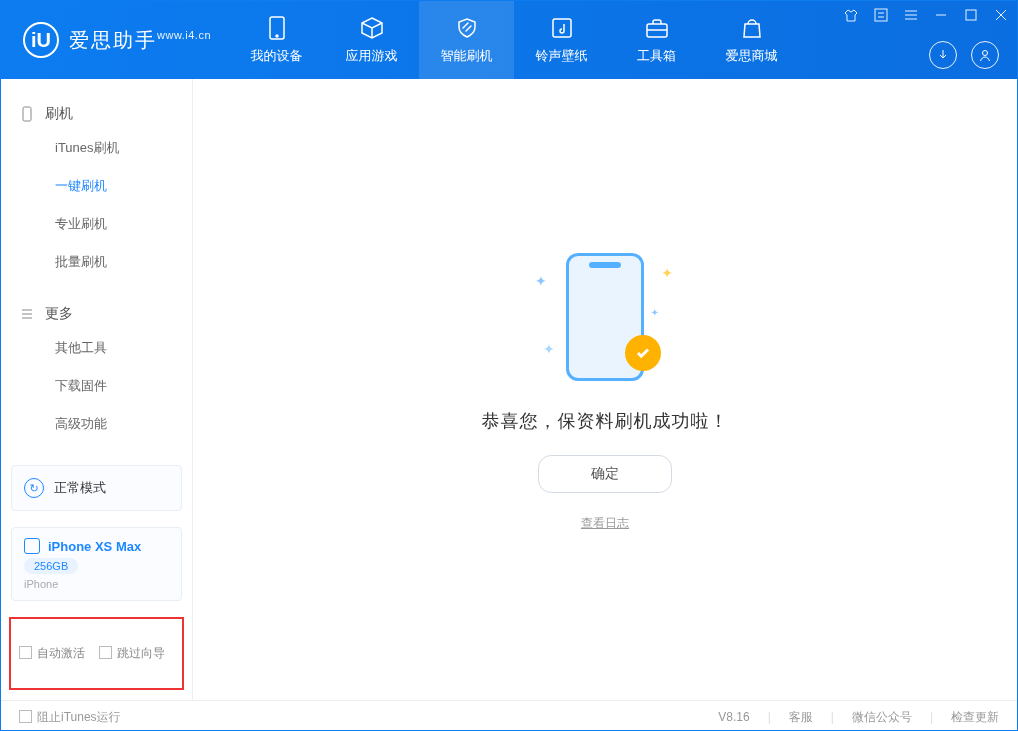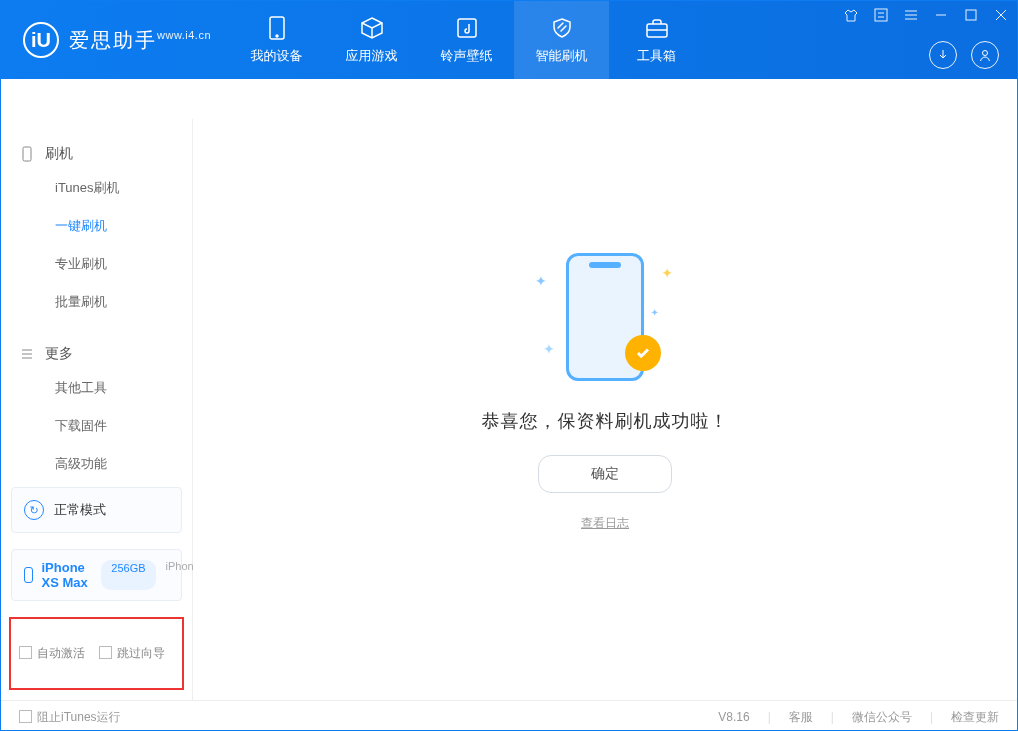--- a/index.html
+++ b/index.html
@@ -17,29 +17,29 @@
 .tab.active::before { content: ""; position: absolute; inset: 0; background: rgba(255,255,255,.12); }
 .tab .ticon { width: 26px; height: 26px; display: flex; align-items: center; justify-content: center; }
 .tab svg { stroke: #fff; fill: none; stroke-width: 1.5; }
 
 .winctrl { position: absolute; right: 8px; top: 6px; display: flex; gap: 14px; align-items: center; }
 .winctrl .wc { width: 16px; height: 16px; display: flex; align-items: center; justify-content: center; cursor: pointer; color: #fff; opacity: .9; }
 .right-circles { position: absolute; right: 18px; bottom: 10px; display: flex; gap: 14px; }
 .rc { width: 28px; height: 28px; border-radius: 50%; border: 1.5px solid rgba(255,255,255,.9); display: flex; align-items: center; justify-content: center; cursor: pointer; }
 
 .body-area { display: flex; height: calc(100% - 78px - 30px); }
-.sidebar { width: 192px; border-right: 1px solid #eee; display: flex; flex-direction: column; background: #fff; margin-top: 40px; }
+.sidebar { width: 192px; border-right: 1px solid #eee; display: flex; flex-direction: column; background: #fff; }
 .side-scroll { flex: 1; overflow: hidden; padding-top: 20px; }
 .grp { margin-bottom: 18px; }
 .grp-h { display: flex; align-items: center; gap: 10px; padding: 6px 18px; color: #555; font-size: 14px; font-weight: 500; }
 .grp-h svg { stroke: #888; fill: none; }
 .sub { padding: 10px 10px 10px 54px; font-size: 13px; color: #666; cursor: pointer; }
 .sub.active { color: #1e88ff; }
 
-.mode-card, .device-card { margin: 8px 10px; border: 1px solid #e9eef5; border-radius: 4px; background: #fafcff; padding: 10px 12px; font-size: 13px; color: #333; display: flex; flex-direction: row; gap: 10px; }
+.mode-card, .device-card { margin: 8px 10px; border: 1px solid #e9eef5; border-radius: 4px; background: #fafcff; padding: 10px 12px; font-size: 13px; color: #333; display: flex; flex-direction: column; gap: 4px; }
 .mode-card { flex-direction: row; align-items: center; gap: 10px; padding: 12px; }
 .mode-icon { width: 20px; height: 20px; border-radius: 50%; border: 1.5px solid #1e88ff; display: flex; align-items: center; justify-content: center; color: #1e88ff; font-size: 11px; }
 .device-card .dn { font-weight: 600; color: #1e88ff; display: flex; align-items: center; gap: 8px; }
 .phone-ico { width: 16px; height: 16px; border: 1.5px solid #1e88ff; border-radius: 3px; display: inline-block; position: relative; }
 .badge { display: inline-block; font-size: 11px; background: #e9f3ff; color: #1e88ff; border-radius: 10px; padding: 2px 10px; width: fit-content; }
 .dsub { font-size: 11px; color: #aaa; }
 
 .opts-box { margin: 8px 8px 10px 8px; border: 2px solid #e33; padding: 26px 8px; display: flex; gap: 14px; font-size: 12px; color: #888; align-items: center; }
 .chk { width: 13px; height: 13px; border: 1px solid #bbb; display: inline-block; margin-right: 5px; vertical-align: -2px; }
 
@@ -86,46 +86,54 @@
     </div>
     <div class="tab">
       <span class="ticon">
           <svg width="26" height="26" viewBox="0 0 26 26">
             <path d="M13 3l10 5v10l-10 5-10-5V8z"></path>
             <path d="M3 8l10 5 10-5M13 13v10"></path>
           </svg>
         </span>
       <span>应用游戏</span>
     </div>
+    <div class="tab active">
+      <span class="ticon">
+          <svg width="24" height="24" viewBox="0 0 24 24">
+            <path d="M12 3l8 3v5c0 5-3.5 8-8 10-4.5-2-8-5-8-10V6z"></path>
+            <path d="M8 12l5-5M11 15l5-5" stroke-linecap="round"></path>
+          </svg>
+        </span>
+      <span>智能刷机</span>
+    </div>
     <div class="tab">
       <span class="ticon">
           <svg width="24" height="24" viewBox="0 0 24 24">
             <rect x="3" y="3" width="18" height="18" rx="2"></rect>
             <path d="M14 8v7a2 2 0 11-2-2"></path>
           </svg>
         </span>
       <span>铃声壁纸</span>
     </div>
-    <div class="tab active">
-      <span class="ticon">
-          <svg width="24" height="24" viewBox="0 0 24 24">
-            <path d="M12 3l8 3v5c0 5-3.5 8-8 10-4.5-2-8-5-8-10V6z"></path>
-            <path d="M8 12l5-5M11 15l5-5" stroke-linecap="round"></path>
-          </svg>
-        </span>
-      <span>智能刷机</span>
-    </div>
     <div class="tab">
       <span class="ticon">
           <svg width="26" height="24" viewBox="0 0 26 24">
             <rect x="3" y="8" width="20" height="13" rx="2"></rect>
             <path d="M9 8V6a2 2 0 012-2h4a2 2 0 012 2v2M3 14h20"></path>
           </svg>
         </span>
       <span>工具箱</span>
+    </div>
+    <div class="tab">
+      <span class="ticon">
+          <svg width="24" height="24" viewBox="0 0 24 24">
+            <path d="M5 8h14l1 13H4zM8 8a4 4 0 018 0"></path>
+          </svg>
+        </span>
+      <span>爱思商城</span>
     </div>
   </div>
 
   <div class="winctrl">
     <span class="wc">
         <svg width="14" height="14" viewBox="0 0 14 14" stroke="#fff" fill="none">
           <path d="M4 2l3 2 3-2 3 3-2 2v6H3V7L1 5z"></path>
         </svg>
       </span>
     <span class="wc">

